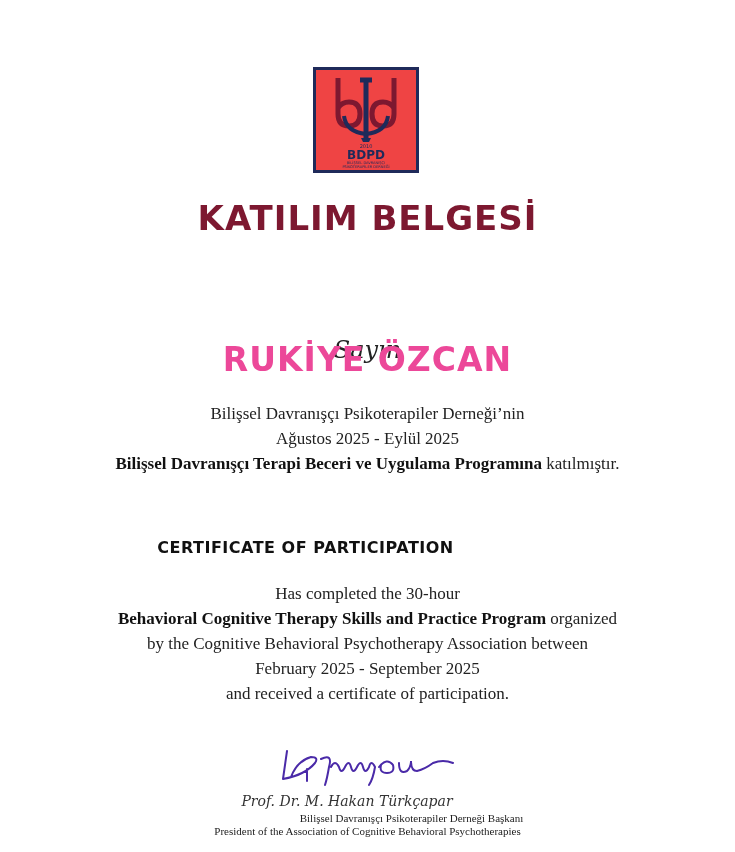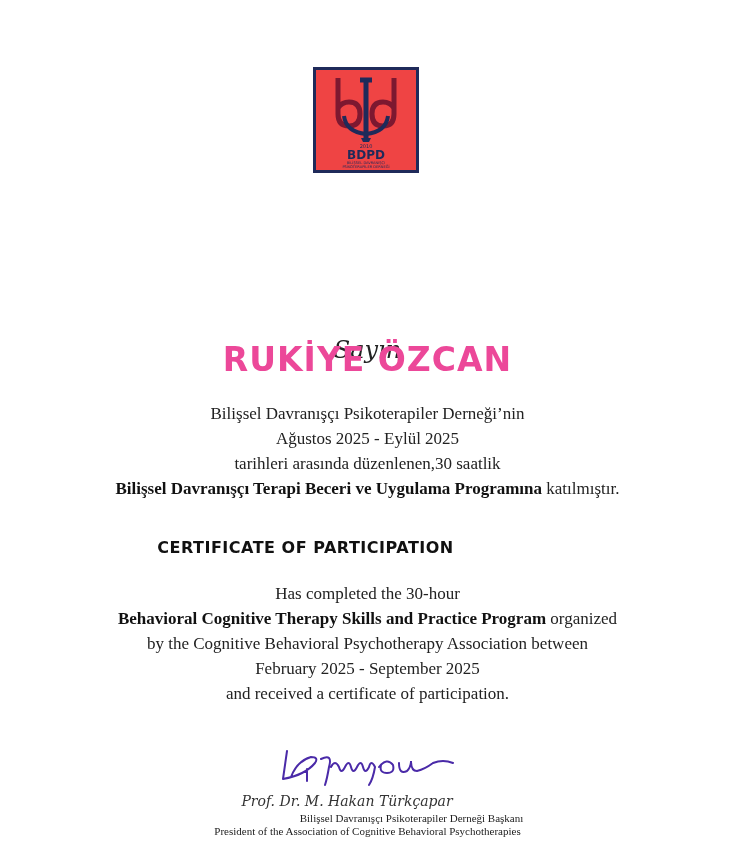--- a/index.html
+++ b/index.html
@@ -74,29 +74,29 @@
       <path d="M44 10 L56 10 M50 10 L50 68" stroke="#1f2a5a" stroke-width="5" fill="none"></path>
       <path d="M28 46 Q30 62 50 64 Q70 62 72 46" fill="none" stroke="#1f2a5a" stroke-width="4"></path>
       <path d="M45 68 L55 68 L53 72 L47 72 Z" fill="#1f2a5a"></path>
       <text x="50" y="78" text-anchor="middle" font-family="DejaVu Sans, sans-serif" font-size="5" fill="#1f2a5a">2010</text>
       <text x="50" y="89" text-anchor="middle" font-family="DejaVu Sans, sans-serif" font-size="12" font-weight="bold" fill="#1f2a5a">BDPD</text>
       <text x="50" y="94" text-anchor="middle" font-family="DejaVu Sans, sans-serif" font-size="3.6" fill="#1f2a5a">BİLİŞSEL DAVRANIŞÇI</text>
       <text x="50" y="98" text-anchor="middle" font-family="DejaVu Sans, sans-serif" font-size="3.6" fill="#1f2a5a">PSİKOTERAPİLER DERNEĞİ</text>
     </svg>
   </div>
 
+  <div class="title">KATILIM BELGESİ</div>
 
   <div class="salutation">Sayın</div>
 
   <div class="name">RUKİYE ÖZCAN</div>
 
   <div class="body-tr">
     <div>Bilişsel Davranışçı Psikoterapiler Derneği’nin</div>
     <div>Ağustos 2025 - Eylül 2025</div>
-    <div>tarihleri arasında düzenlenen,30 saatlik</div>
     <div><b>Bilişsel Davranışçı Terapi Beceri ve Uygulama Programına</b><span> katılmıştır.</span></div>
   </div>
 
   <div class="subtitle">CERTIFICATE OF PARTICIPATION</div>
 
   <div class="body-en">
     <div>Has completed the 30-hour</div>
     <div><b>Behavioral Cognitive Therapy Skills and  Practice Program</b><span> organized</span></div>
     <div>by the Cognitive Behavioral Psychotherapy Association between</div>
     <div>February 2025 - September 2025</div>

